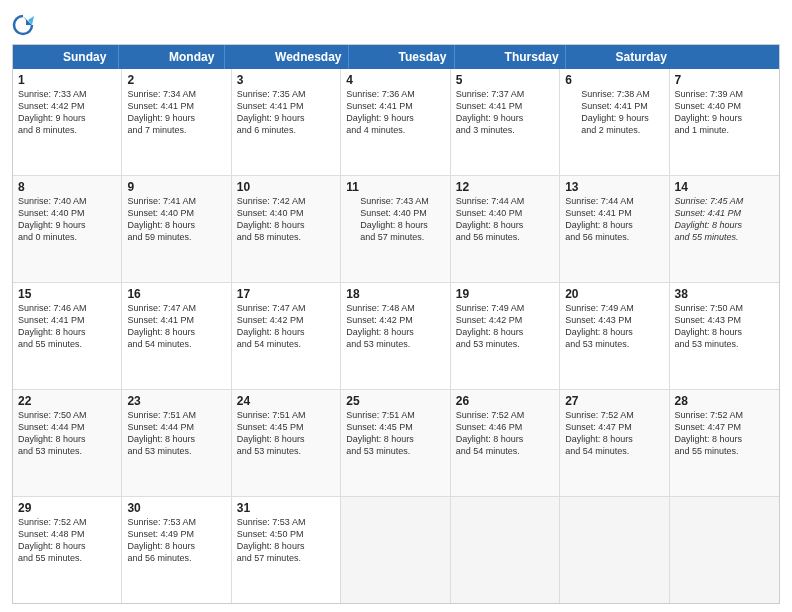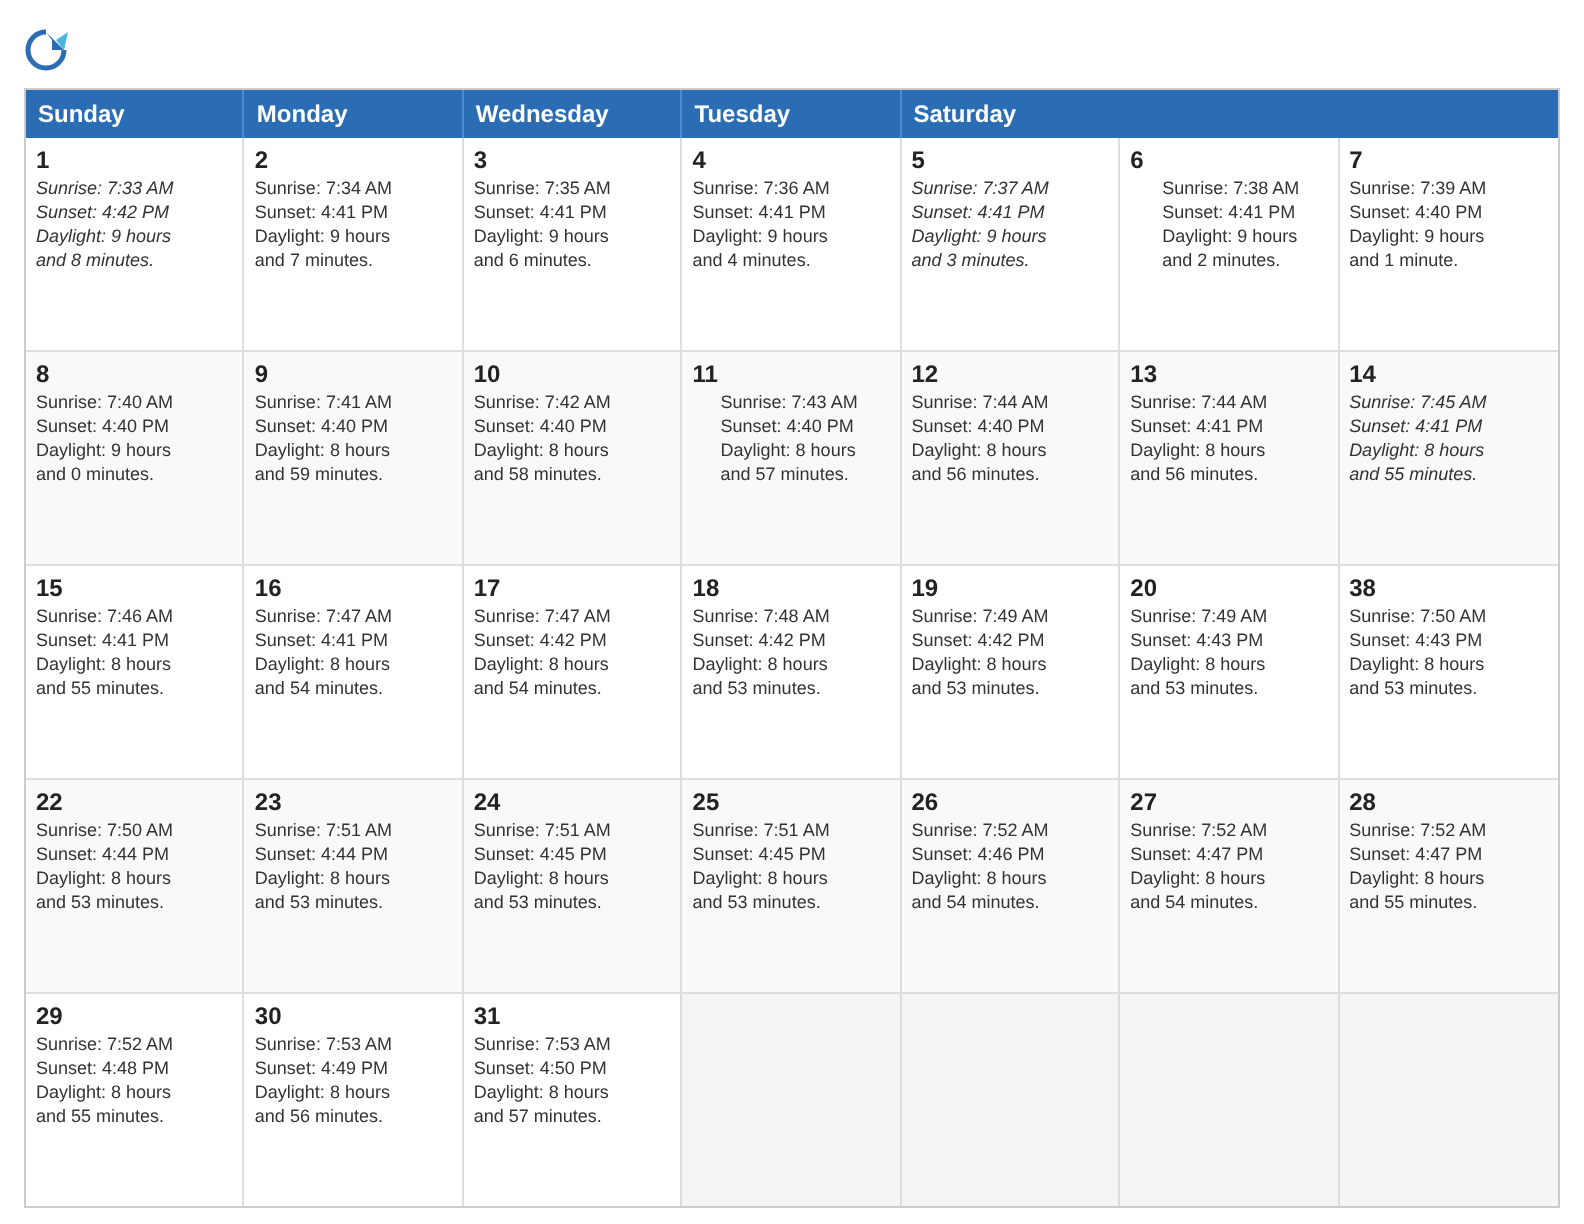--- a/index.html
+++ b/index.html
@@ -72,20 +72,21 @@
       grid-template-columns: repeat(7, 1fr);
       background: #2a6db5;
     }
     .cal-header-cell {
       color: #fff;
       font-size: 12px;
       font-weight: bold;
       padding: 5px 6px;
       text-align: left;
       border-right: 1px solid #4a8dd5;
+      margin-left: 44px;
     }
     .cal-header-cell:last-child {
       border-right: none;
     }
     .cal-body {
       display: flex;
       flex-direction: column;
       flex: 1;
     }
     .cal-row {
@@ -150,27 +151,28 @@
       <div class="location"></div>
     </div>
   </div>
 
   <div class="calendar">
     <div class="cal-header">
     <div class="cal-header-cell">Sunday</div>
         <div class="cal-header-cell">Monday</div>
         <div class="cal-header-cell">Wednesday</div>
         <div class="cal-header-cell">Tuesday</div>
+        <div class="cal-header-cell">Thursday</div>
         <div class="cal-header-cell">Saturday</div>
       </div>
     <div class="cal-body">
     <div class="cal-row">
           <div class="cal-cell">
             <span class="day-num">1</span>
-            <div class="day-info" style="white-space: pre-line; font-style: italic;">Sunrise: 7:33 AM
+            <div class="day-info" style="white-space: pre-line;">Sunrise: 7:33 AM
 Sunset: 4:42 PM
 Daylight: 9 hours
 and 8 minutes.</div>
           </div>
           <div class="cal-cell">
             <span class="day-num">2</span>
             <div class="day-info" style="white-space: pre-line;">Sunrise: 7:34 AM
 Sunset: 4:41 PM
 Daylight: 9 hours
 and 7 minutes.</div>
@@ -184,21 +186,21 @@
           </div>
           <div class="cal-cell">
             <span class="day-num">4</span>
             <div class="day-info" style="white-space: pre-line;">Sunrise: 7:36 AM
 Sunset: 4:41 PM
 Daylight: 9 hours
 and 4 minutes.</div>
           </div>
           <div class="cal-cell">
             <span class="day-num">5</span>
-            <div class="day-info" style="white-space: pre-line; font-style: italic;">Sunrise: 7:37 AM
+            <div class="day-info" style="white-space: pre-line;">Sunrise: 7:37 AM
 Sunset: 4:41 PM
 Daylight: 9 hours
 and 3 minutes.</div>
           </div>
           <div class="cal-cell">
             <span class="day-num">6</span>
             <div class="day-info" style="white-space: pre-line; margin-left: 16px;">Sunrise: 7:38 AM
 Sunset: 4:41 PM
 Daylight: 9 hours
 and 2 minutes.</div>

